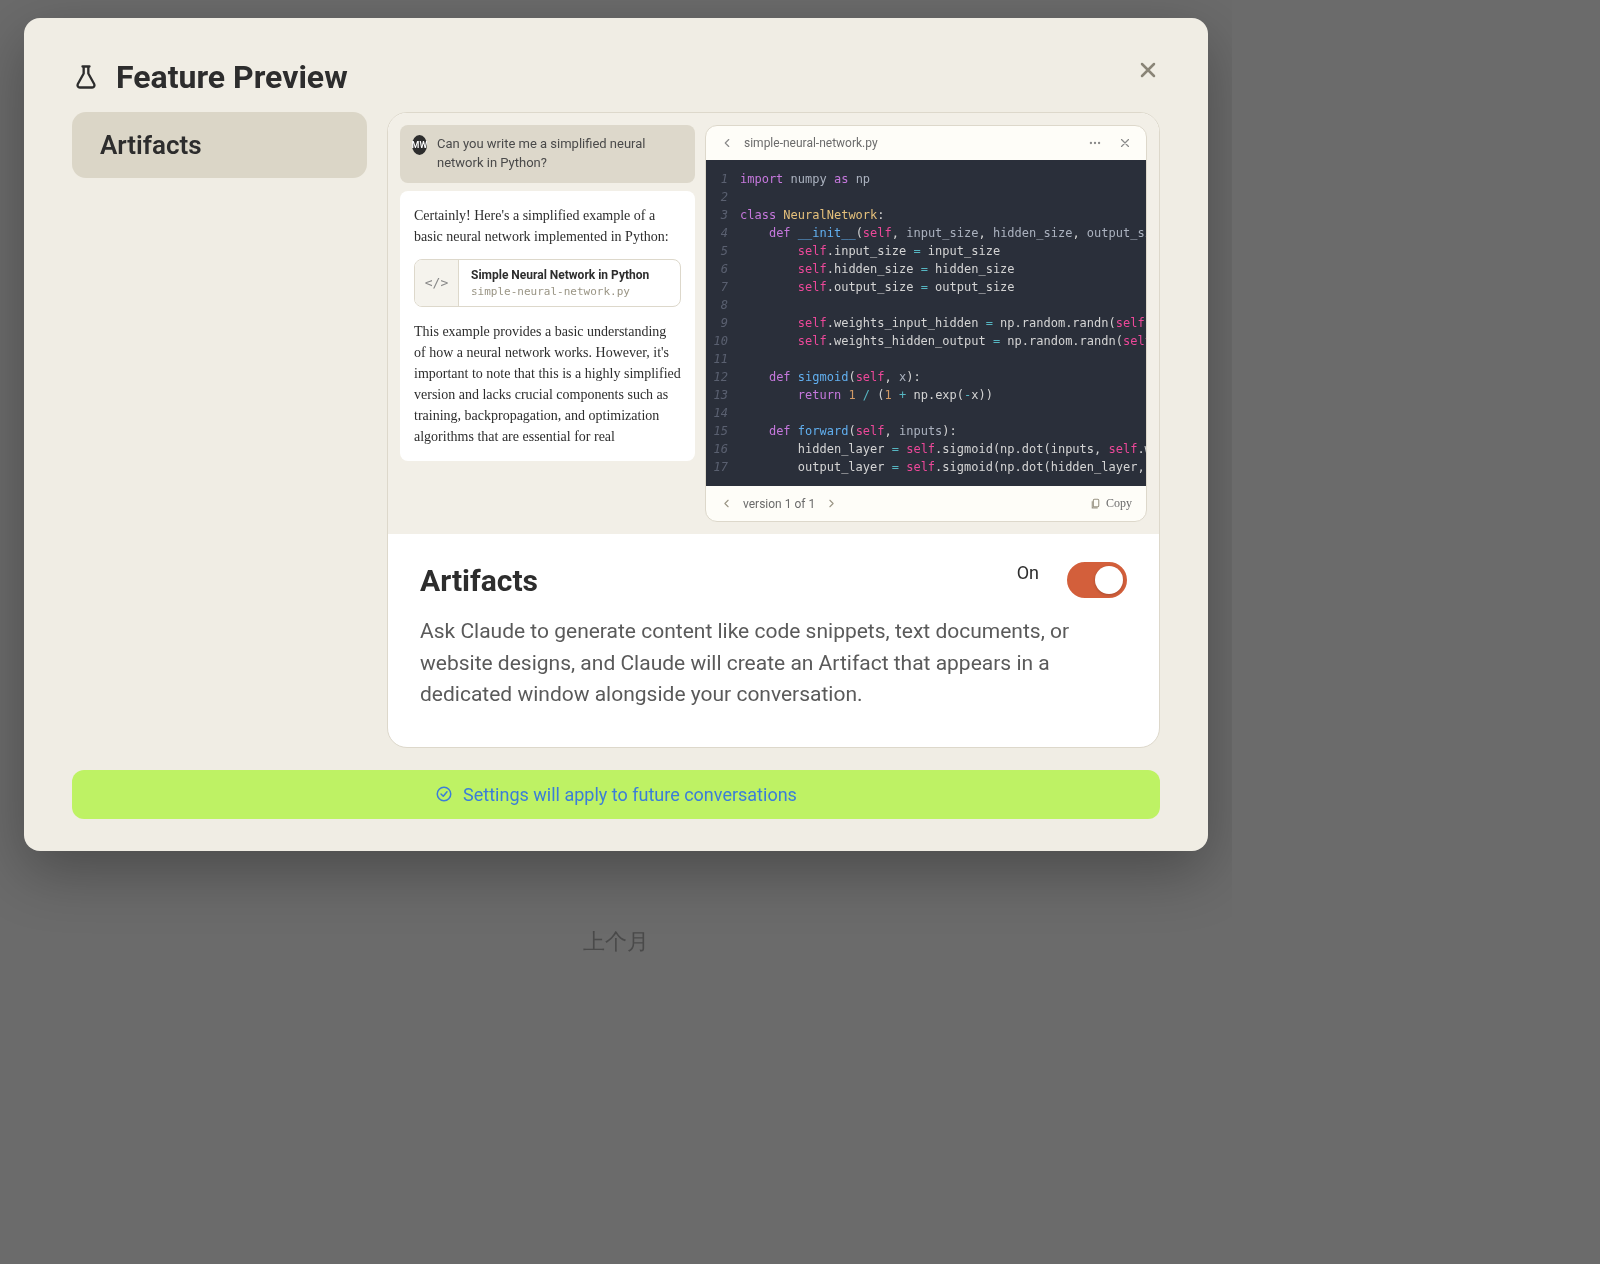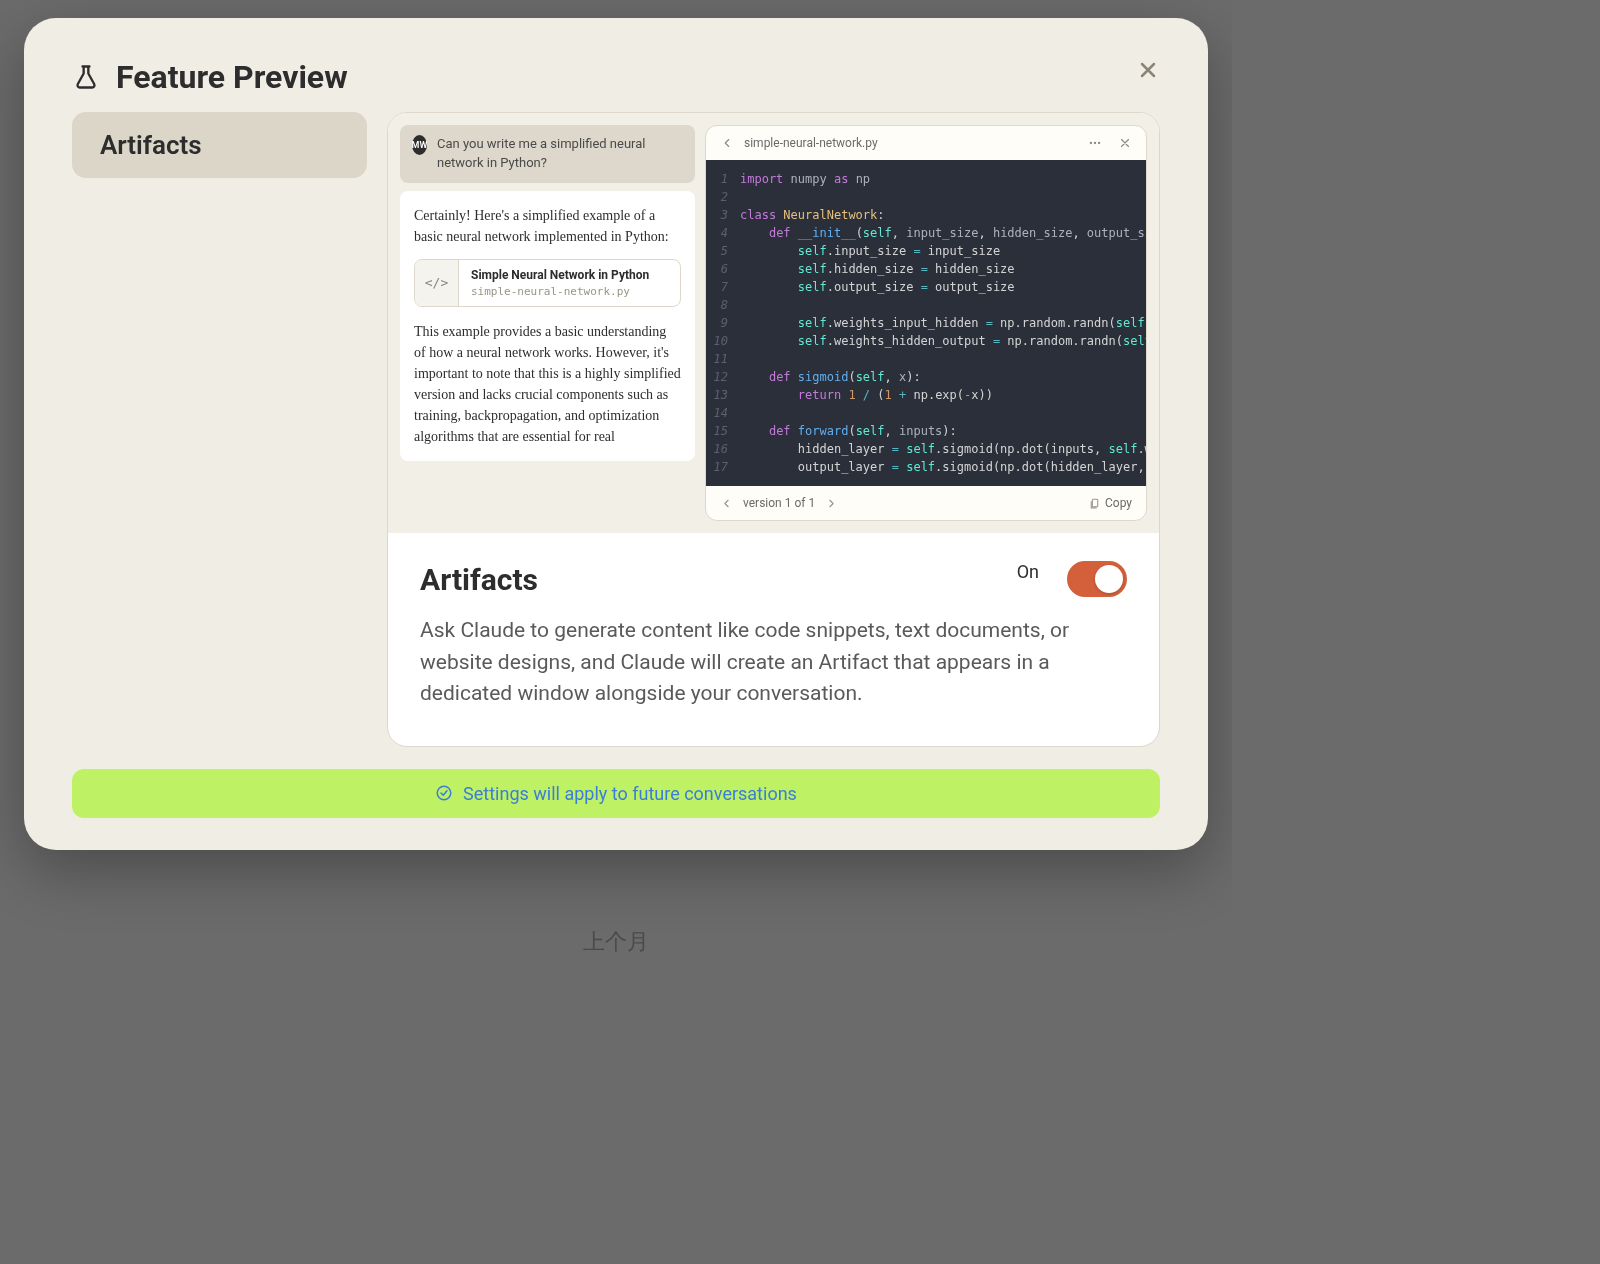--- a/index.html
+++ b/index.html
@@ -10,21 +10,21 @@
       width: 1232px;
       position: relative;
       overflow: hidden;
     }
     .modal {
       position: absolute;
       top: 18px;
       left: 24px;
       right: 24px;
       background: #f0ede4;
-      border-radius: 32px;
+      border-radius: 16px;
       padding: 40px 48px 32px;
       box-shadow: 0 20px 60px rgba(0,0,0,0.3);
     }
     .modal-header {
       display: flex;
       align-items: flex-start;
       justify-content: space-between;
       margin-bottom: 16px;
     }
     .modal-title-row {
@@ -223,21 +223,21 @@
     .line-content {
       color: #d4d4d4;
       white-space: pre;
     }
     .kw { color: #c678dd; }
     .cl { color: #e5c07b; }
     .fn { color: #61afef; }
     .op { color: #56b6c2; }
     .nm { color: #d19a66; }
     .pa { color: #abb2bf; }
-    .sl { color: #5eead4; }
+    .sl { color: #ec4899; }
     .code-footer {
       display: flex;
       align-items: center;
       justify-content: space-between;
       padding: 10px 14px;
       font-size: 12px;
       color: #6b6b6b;
     }
     .code-footer-left {
       display: flex;
@@ -249,20 +249,21 @@
       height: 13px;
       stroke: #9a9585;
       stroke-width: 2;
       fill: none;
     }
     .code-footer-right {
       display: flex;
       align-items: center;
       gap: 4px;
       cursor: pointer;
+      font-family: Liberation Serif, serif;
     }
     .feature-section {
       padding: 28px 32px 36px;
     }
     .feature-header {
       display: flex;
       align-items: center;
       justify-content: space-between;
       margin-bottom: 18px;
     }

